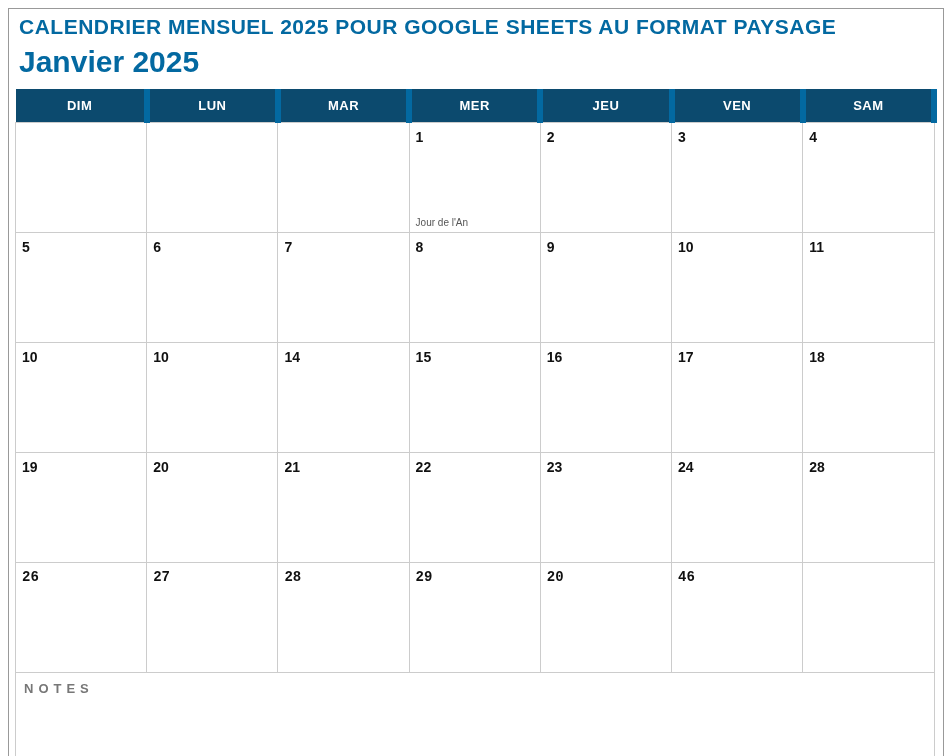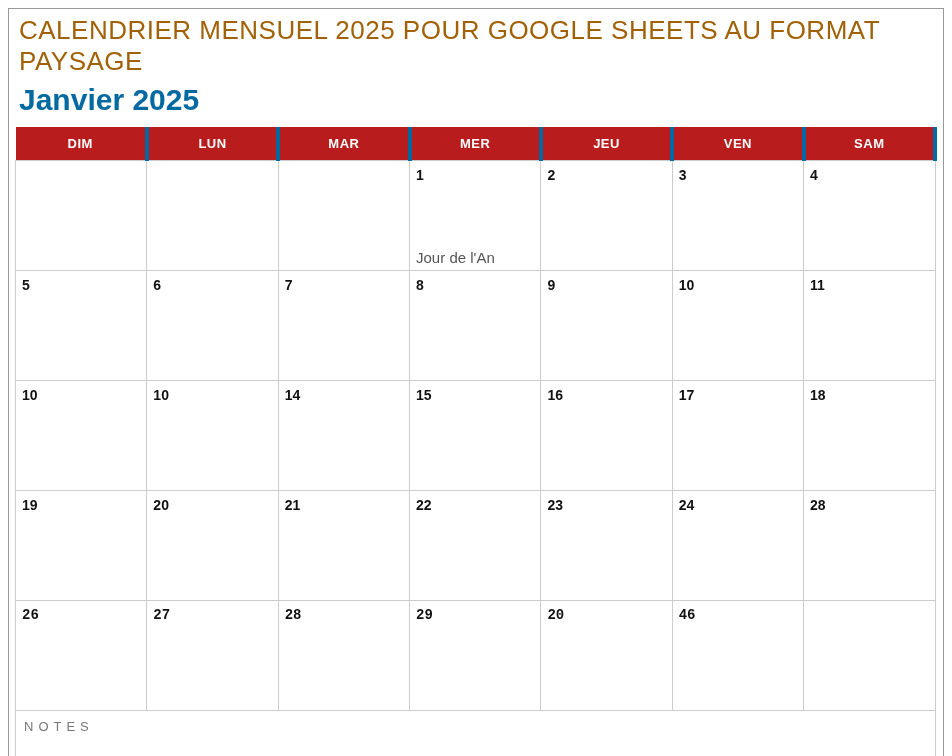--- a/index.html
+++ b/index.html
@@ -7,45 +7,45 @@
     font-family: Arial, Helvetica, sans-serif;
     background: #fff;
     padding: 8px;
     width: 952px;
   }
   .container {
     border: 1px solid #999;
     padding: 4px 6px 6px 6px;
   }
   .main-title {
-    color: #a16207;
-    font-size: 26px;
-    font-weight: normal;
+    color: #0369a1;
+    font-size: 21px;
+    font-weight: bold;
     letter-spacing: 0.5px;
     padding: 2px 0 6px 4px;
   }
   .month-title {
     color: #0369a1;
     font-size: 30px;
     font-weight: 900;
     padding: 0 0 10px 4px;
   }
   table.cal {
     width: 100%;
     border-collapse: collapse;
     table-layout: fixed;
   }
   table.cal th {
-    background: #b91c1c;
+    background: #0c4a6e;
     color: #fff;
     font-weight: bold;
     font-size: 13px;
     letter-spacing: 0.5px;
     padding: 9px 8px;
-    border-right: 4px solid #0369a1;
+    border-right: 6px solid #0369a1;
     text-align: center;
   }
   table.cal td {
     border: 1px solid #ccc;
     height: 110px;
     vertical-align: top;
     padding: 0;
     position: relative;
     background: #fff;
   }
@@ -55,38 +55,38 @@
     flex-direction: column;
     justify-content: space-between;
   }
   .daynum {
     font-size: 14px;
     font-weight: bold;
     padding: 6px 0 0 6px;
     color: #111;
   }
   .daynote {
-    font-size: 15px;
+    font-size: 10px;
     color: #555;
     padding: 0 0 4px 6px;
   }
   td.out {
     background: #d7dde6;
   }
   td.last-row {
     height: 100px;
     font-family: Liberation Mono, monospace;
   }
   .notes-row td {
     background: #efefef;
     height: 82px;
   }
   .notes-label {
     font-size: 13px;
-    font-weight: normal;
+    font-weight: bold;
     letter-spacing: 5px;
     color: #777;
     padding: 8px 0 0 8px;
   }
 </style>
 </head>
 <body>
 
 <div class="container">
   <div class="main-title">CALENDRIER MENSUEL 2025 POUR GOOGLE SHEETS AU FORMAT PAYSAGE</div>

